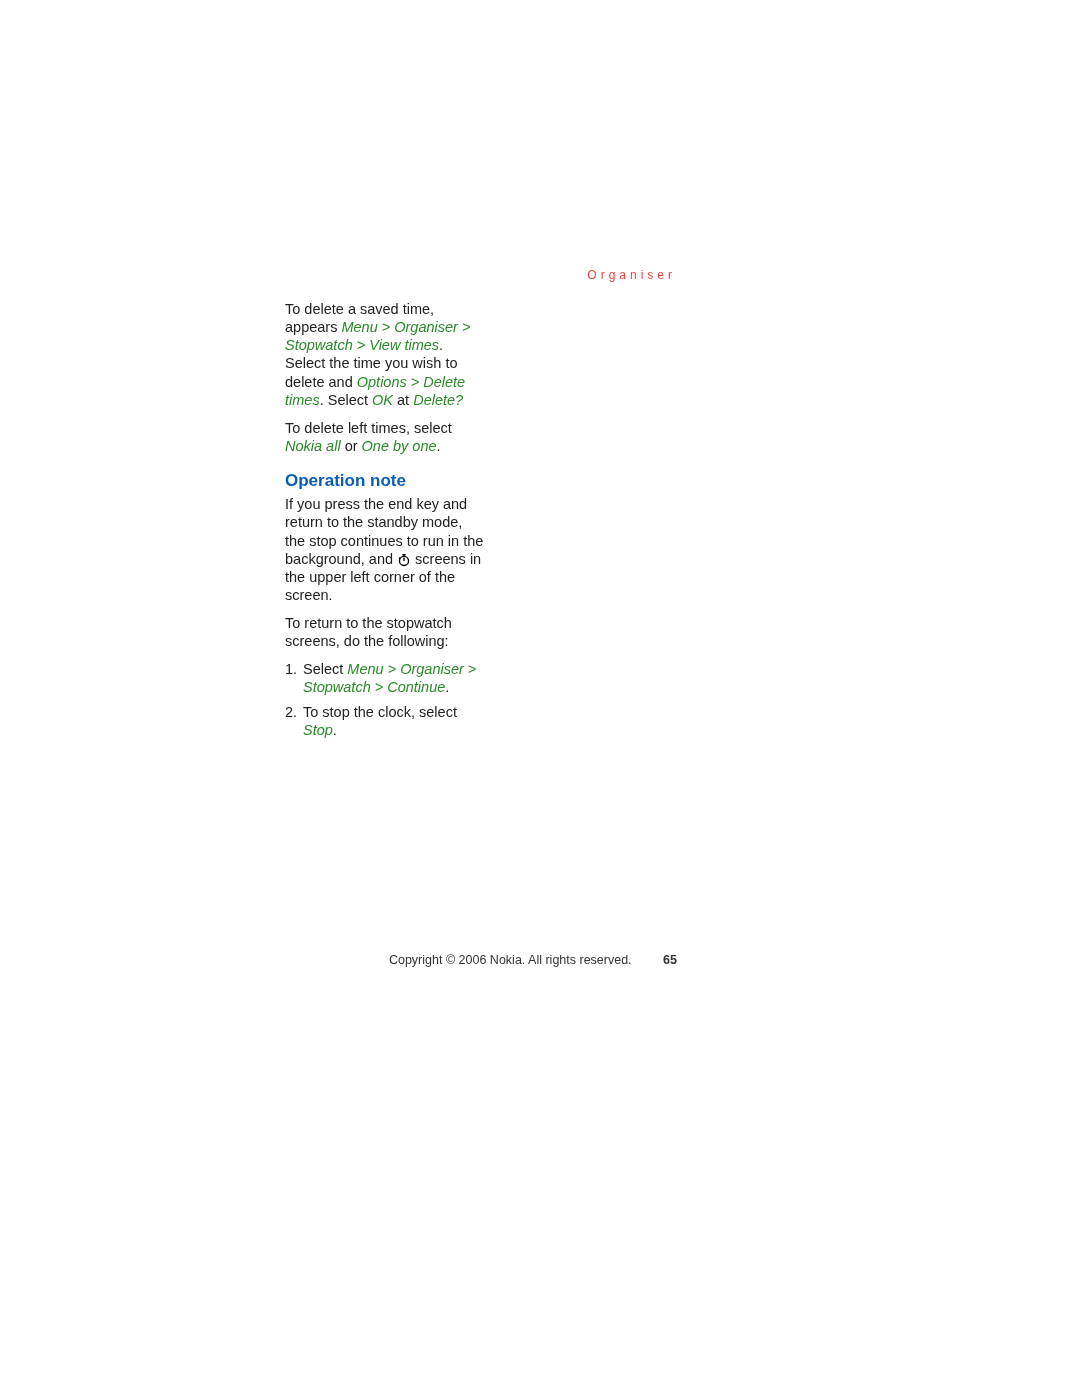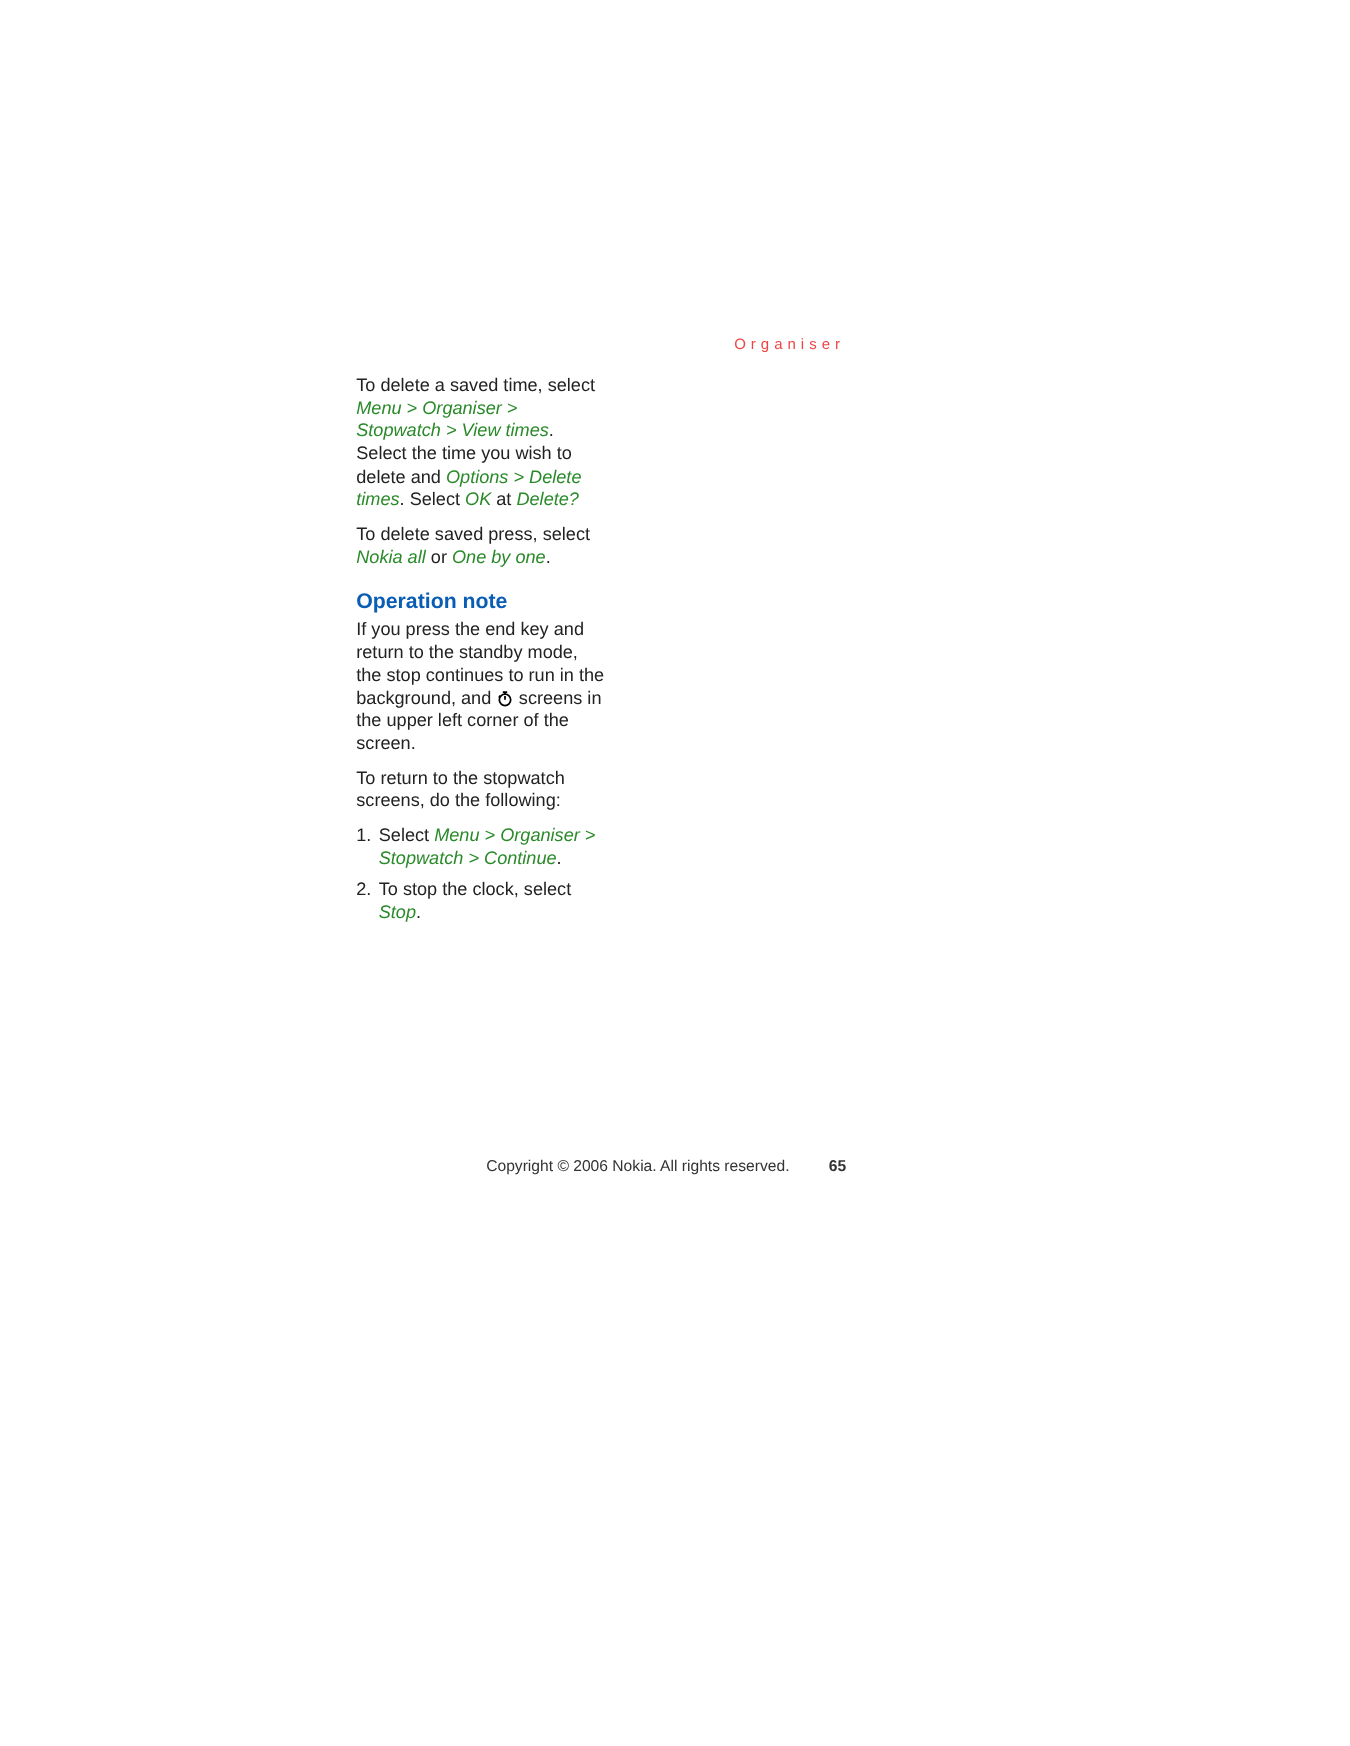--- a/index.html
+++ b/index.html
@@ -57,45 +57,45 @@
     top: 0;
   }
   .icon-stopwatch {
     display: inline-block;
     width: 14px;
     height: 14px;
     vertical-align: middle;
   }
   .footer {
     position: absolute;
-    bottom: 457px;
+    bottom: 430px;
     left: 285px;
     width: 392px;
     text-align: right;
     font-size: 12.5px;
     color: #333;
   }
   .page-num {
     font-weight: 700;
     margin-left: 28px;
   }
 </style>
 </head>
 <body>
 
 <div class="page-header">Organiser</div>
 
 <div class="content">
 
   <p class="para">
-    <span>To delete a saved time, select </span><span class="green">Menu &gt; Organiser &gt; Stopwatch &gt; View times</span><span>. Select the time you wish to delete and </span><span class="green">Options &gt; Delete times</span><span>. Select </span><span class="green">OK</span><span> at </span><span class="green">Delete?</span>
+    <span>To delete a saved time, appears </span><span class="green">Menu &gt; Organiser &gt; Stopwatch &gt; View times</span><span>. Select the time you wish to delete and </span><span class="green">Options &gt; Delete times</span><span>. Select </span><span class="green">OK</span><span> at </span><span class="green">Delete?</span>
   </p>
 
   <p class="para">
-    <span>To delete saved press, select </span><span class="green">Nokia all</span><span> or </span><span class="green">One by one</span><span>.</span>
+    <span>To delete left times, select </span><span class="green">Nokia all</span><span> or </span><span class="green">One by one</span><span>.</span>
   </p>
 
   <h3 class="heading-sub">Operation note</h3>
 
   <p class="para">
     <span>If you press the end key and return to the standby mode, the stop continues to run in the background, and </span><span class="icon-stopwatch"><svg viewBox="0 0 16 16" width="14" height="14">
           <circle cx="8" cy="9" r="5.2" fill="none" stroke="#000" stroke-width="1.6"></circle>
           <line x1="8" y1="9" x2="8" y2="5.5" stroke="#000" stroke-width="1.6"></line>
           <line x1="6" y1="2" x2="10" y2="2" stroke="#000" stroke-width="1.6"></line>
           <line x1="8" y1="2" x2="8" y2="3.8" stroke="#000" stroke-width="1.6"></line>

